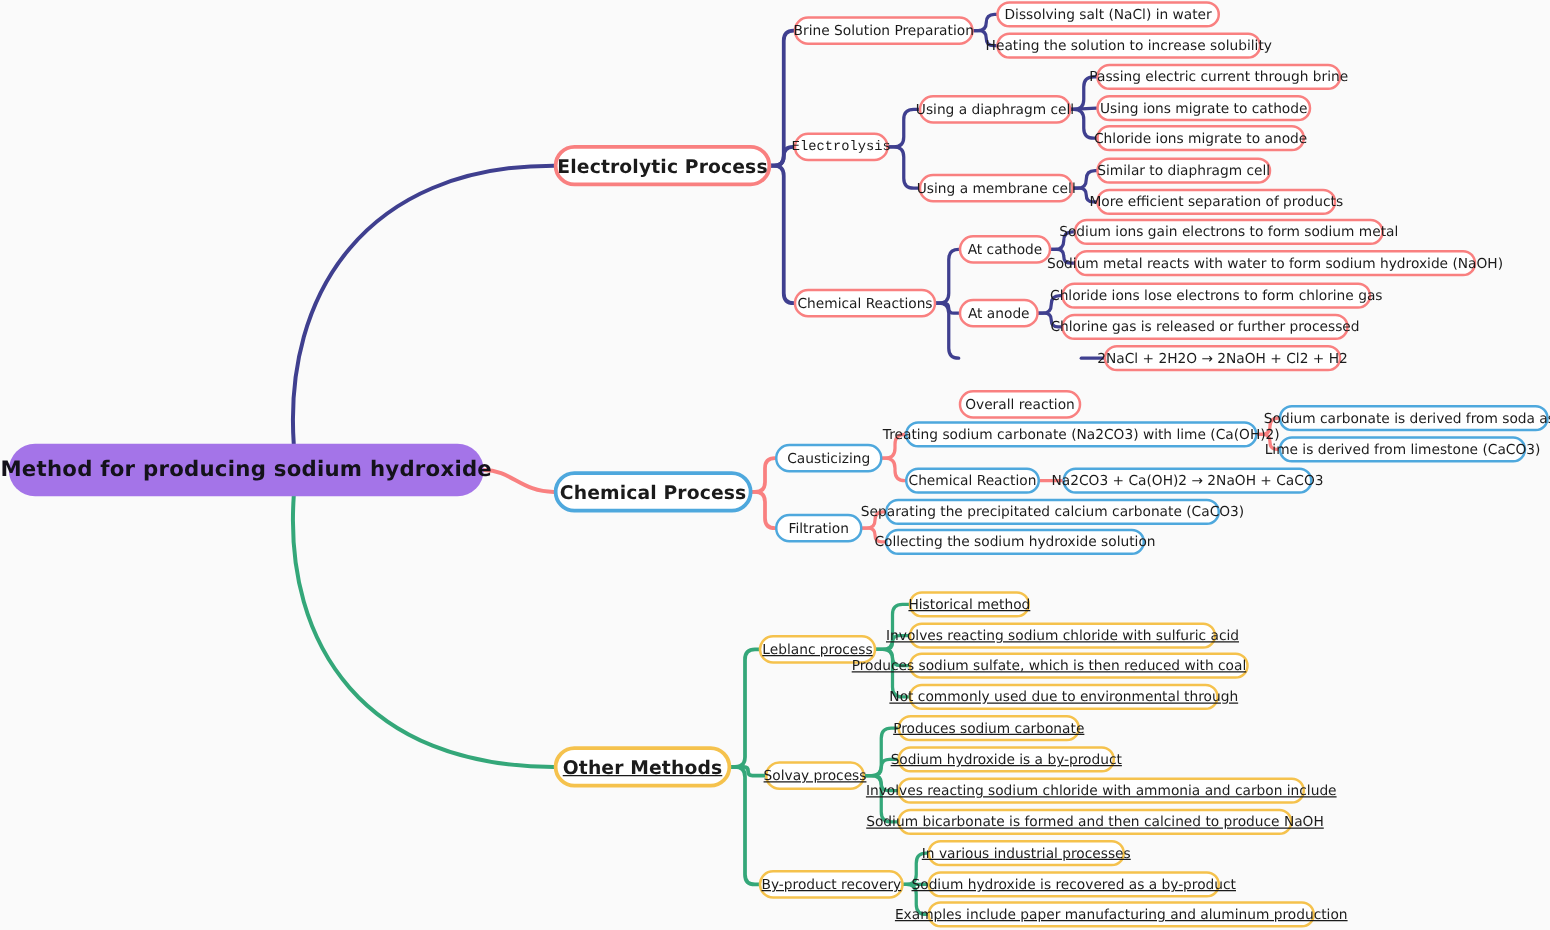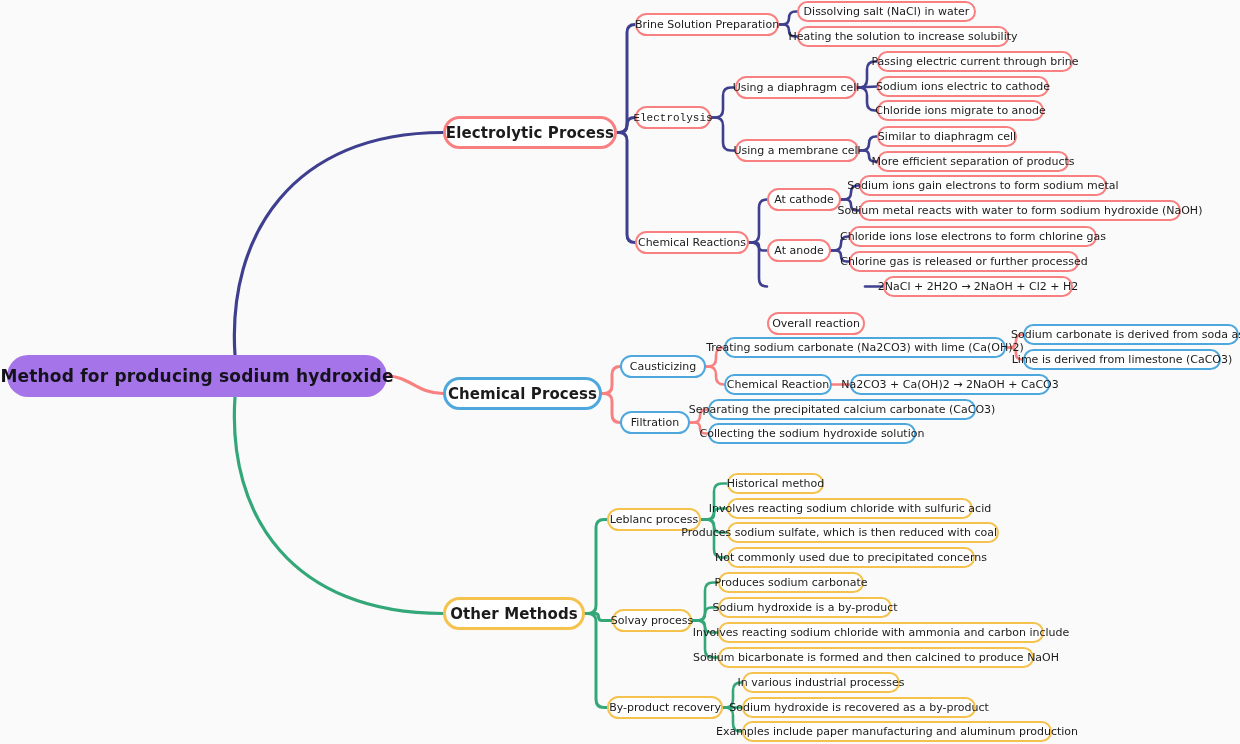--- a/index.html
+++ b/index.html
@@ -64,21 +64,21 @@
     font-size: 11px;
   }
   
   .node.lvl4 {
     border-width: 2.5px;
     border-radius: 13px;
     font-size: 11px;
   }
   .c-red    { border-color: #f98080; }
   .c-blue   { border-color: #4ea8dd; }
-  .c-yellow { border-color: #f5c24d; }
+  .c-yellow { border-color: #f5c24d; text-decoration: underline; }
 </style>
 </head>
 <body>
 
 <div id="canvas">
   <svg id="edges" viewBox="0 0 1240 744" xmlns="http://www.w3.org/2000/svg">
       <path d="M 235 355 C 227 235, 293 132.5, 443 132.5" fill="none" stroke="#3f3f8f" stroke-width="3.2" stroke-linecap="round"></path>
       <path d="M 617 132.5 L 619 132.5 Q 627 132.5 627 124.5 L 627 32.5 Q 627 24.5 635 24.5 L 635 24.5" fill="none" stroke="#3f3f8f" stroke-width="3" stroke-linecap="round" stroke-linejoin="round"></path>
       <path d="M 779 24.5 L 782.5 24.5 Q 789 24.5 789 18 L 789 18 Q 789 11.5 795.5 11.5 L 797 11.5" fill="none" stroke="#3f3f8f" stroke-width="2.6" stroke-linecap="round" stroke-linejoin="round"></path>
       <path d="M 779 24.5 L 783 24.5 Q 789 24.5 789 30.5 L 789 30.5 Q 789 36.5 795 36.5 L 797 36.5" fill="none" stroke="#3f3f8f" stroke-width="2.6" stroke-linecap="round" stroke-linejoin="round"></path>
@@ -143,21 +143,21 @@
     <div class="node lvl2 c-red" style="left: 635px; top: 106px; width: 76px; height: 23px; font-family: Liberation Mono, monospace;">
       <span>Electrolysis</span>
     </div>
     <div class="node lvl3 c-red" style="left: 735px; top: 76px; width: 122px; height: 23px;">
       <span>Using a diaphragm cell</span>
     </div>
     <div class="node lvl4 c-red" style="left: 877px; top: 51px; width: 196px; height: 21px;">
       <span>Passing electric current through brine</span>
     </div>
     <div class="node lvl4 c-red" style="left: 877px; top: 76px; width: 172px; height: 21px;">
-      <span>Sodium ions electric to cathode</span>
+      <span>Using ions migrate to cathode</span>
     </div>
     <div class="node lvl4 c-red" style="left: 877px; top: 100px; width: 167px; height: 21px;">
       <span>Chloride ions migrate to anode</span>
     </div>
     <div class="node lvl3 c-red" style="left: 735px; top: 139px; width: 124px; height: 23px;">
       <span>Using a membrane cell</span>
     </div>
     <div class="node lvl4 c-red" style="left: 877px; top: 126px; width: 140px; height: 21px;">
       <span>Similar to diaphragm cell</span>
     </div>
@@ -230,21 +230,21 @@
     <div class="node lvl3 c-yellow" style="left: 727px; top: 473px; width: 97px; height: 21px;">
       <span>Historical method</span>
     </div>
     <div class="node lvl3 c-yellow" style="left: 727px; top: 498px; width: 246px; height: 21px;">
       <span>Involves reacting sodium chloride with sulfuric acid</span>
     </div>
     <div class="node lvl3 c-yellow" style="left: 727px; top: 522px; width: 272px; height: 21px; justify-content: flex-end;">
       <span>Produces sodium sulfate, which is then reduced with coal</span>
     </div>
     <div class="node lvl3 c-yellow" style="left: 727px; top: 547px; width: 248px; height: 21px;">
-      <span>Not commonly used due to precipitated concerns</span>
+      <span>Not commonly used due to environmental through</span>
     </div>
     <div class="node lvl2 c-yellow" style="left: 612px; top: 609px; width: 80px; height: 23px;">
       <span>Solvay process</span>
     </div>
     <div class="node lvl3 c-yellow" style="left: 718px; top: 572px; width: 146px; height: 21px;">
       <span>Produces sodium carbonate</span>
     </div>
     <div class="node lvl3 c-yellow" style="left: 718px; top: 597px; width: 174px; height: 21px;">
       <span>Sodium hydroxide is a by-product</span>
     </div>

